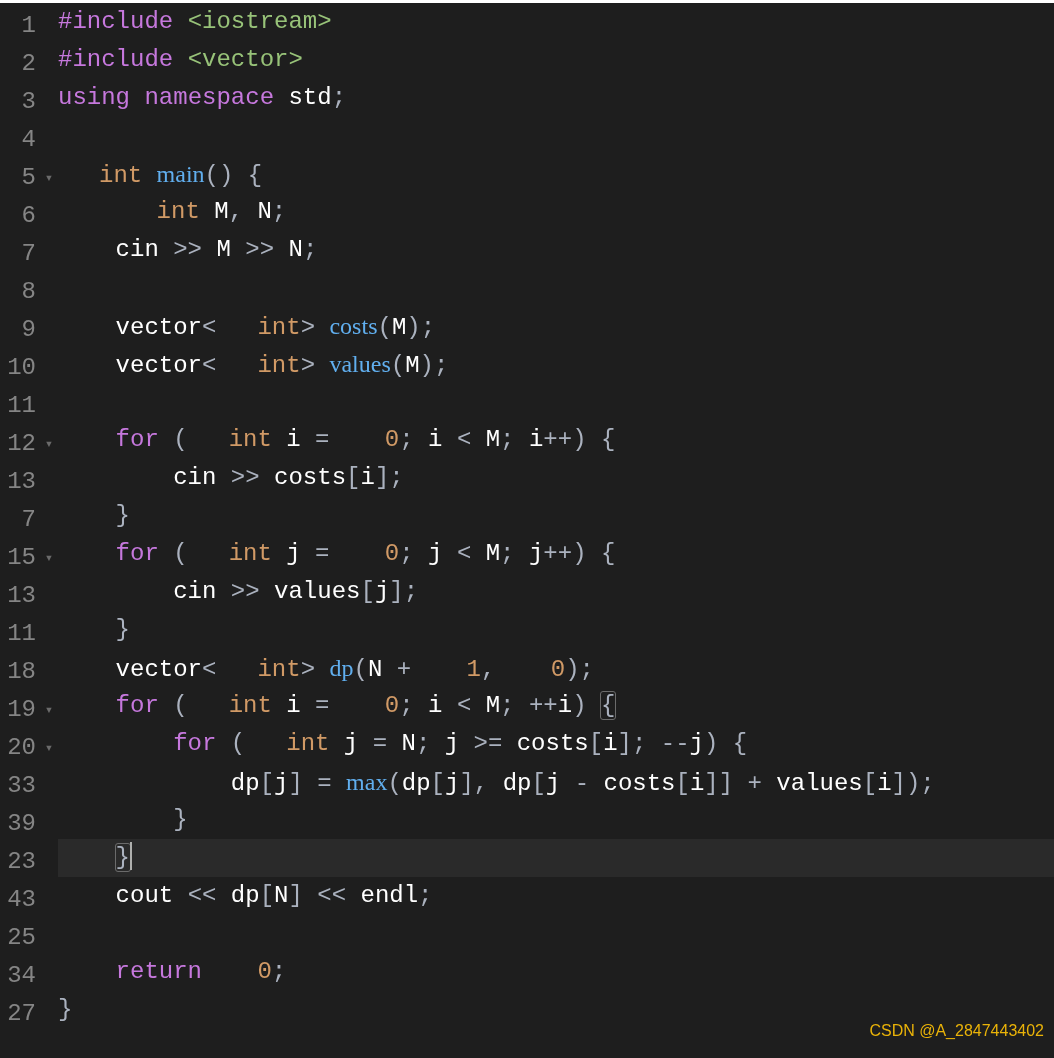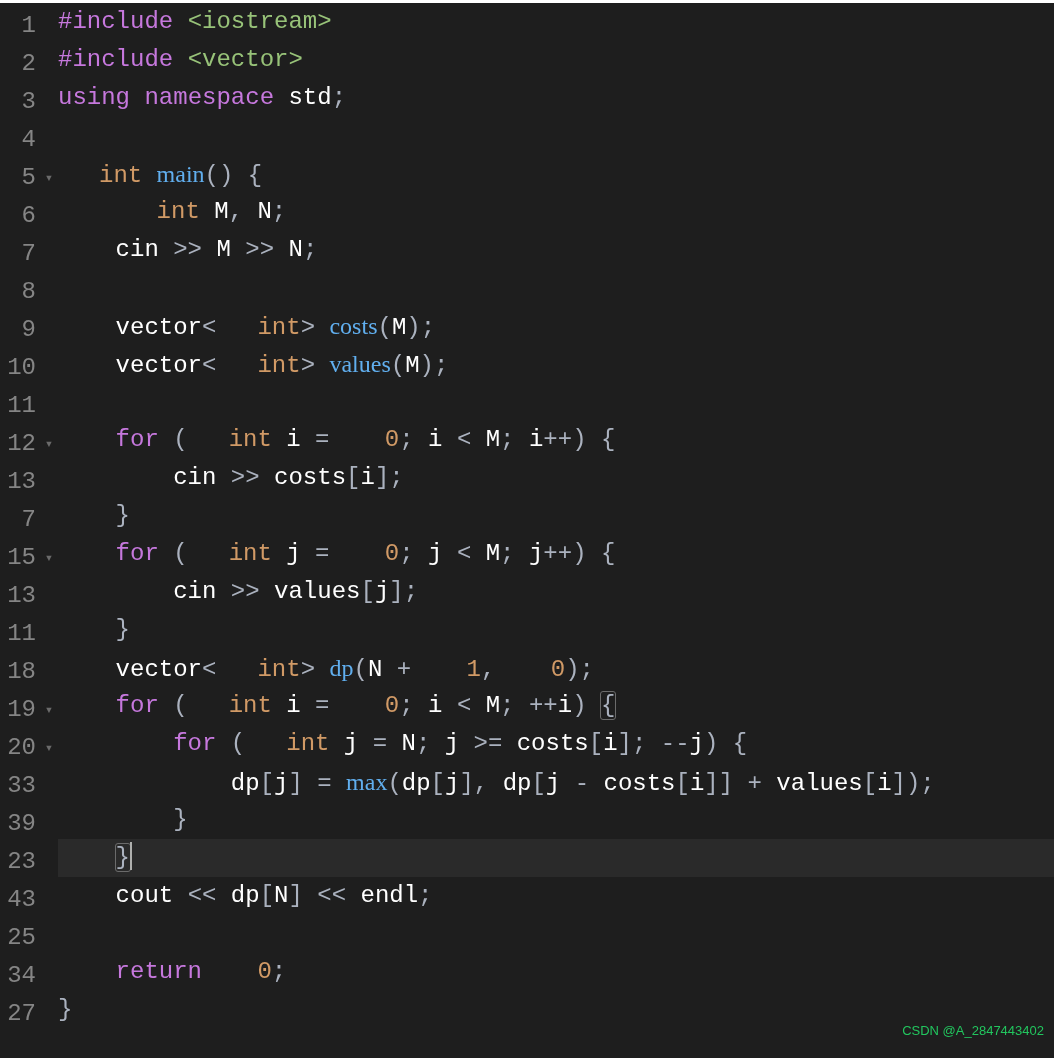--- a/index.html
+++ b/index.html
@@ -55,22 +55,22 @@
     top: -2px;
   }
   .bracket-box {
     outline: 1px solid #6b6b6b;
     border-radius: 2px;
   }
   .watermark {
     position: absolute;
     bottom: 8px;
     right: 10px;
-    color: #22c55e;
-    font-size: 13px;
+    color: #eab308;
+    font-size: 16px;
     font-family: Arial, sans-serif;
   }
 
   
   .c-mag { color: #c678dd; }
   .c-orn { color: #d19a66; margin-left: 41px; }
   .c-yel { color: #ffffff; }
   .c-grn { color: #98c379; }
   .c-blu { color: #61afef; font-family: Liberation Serif, serif; }
   .c-gry { color: #abb2bf; }

